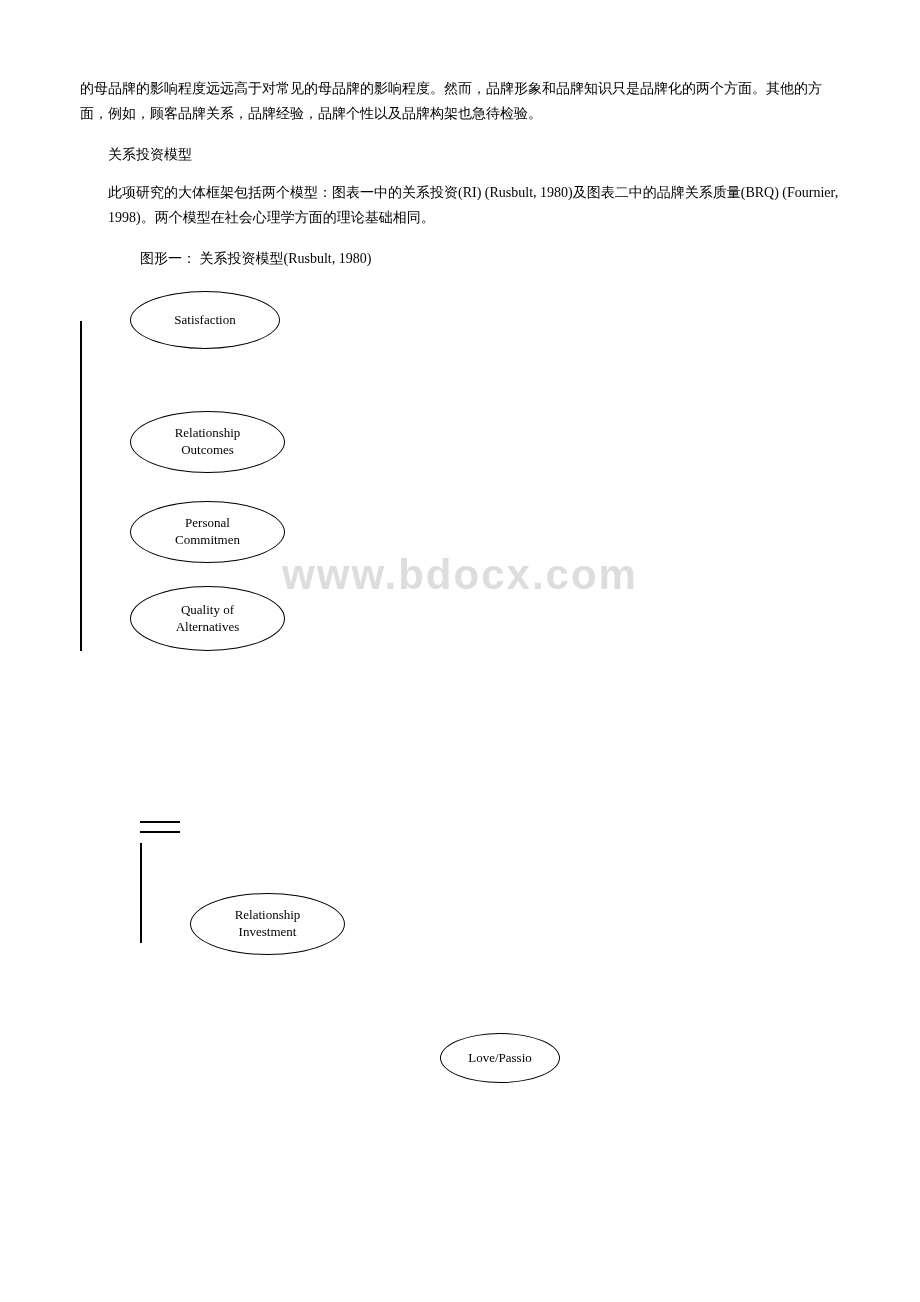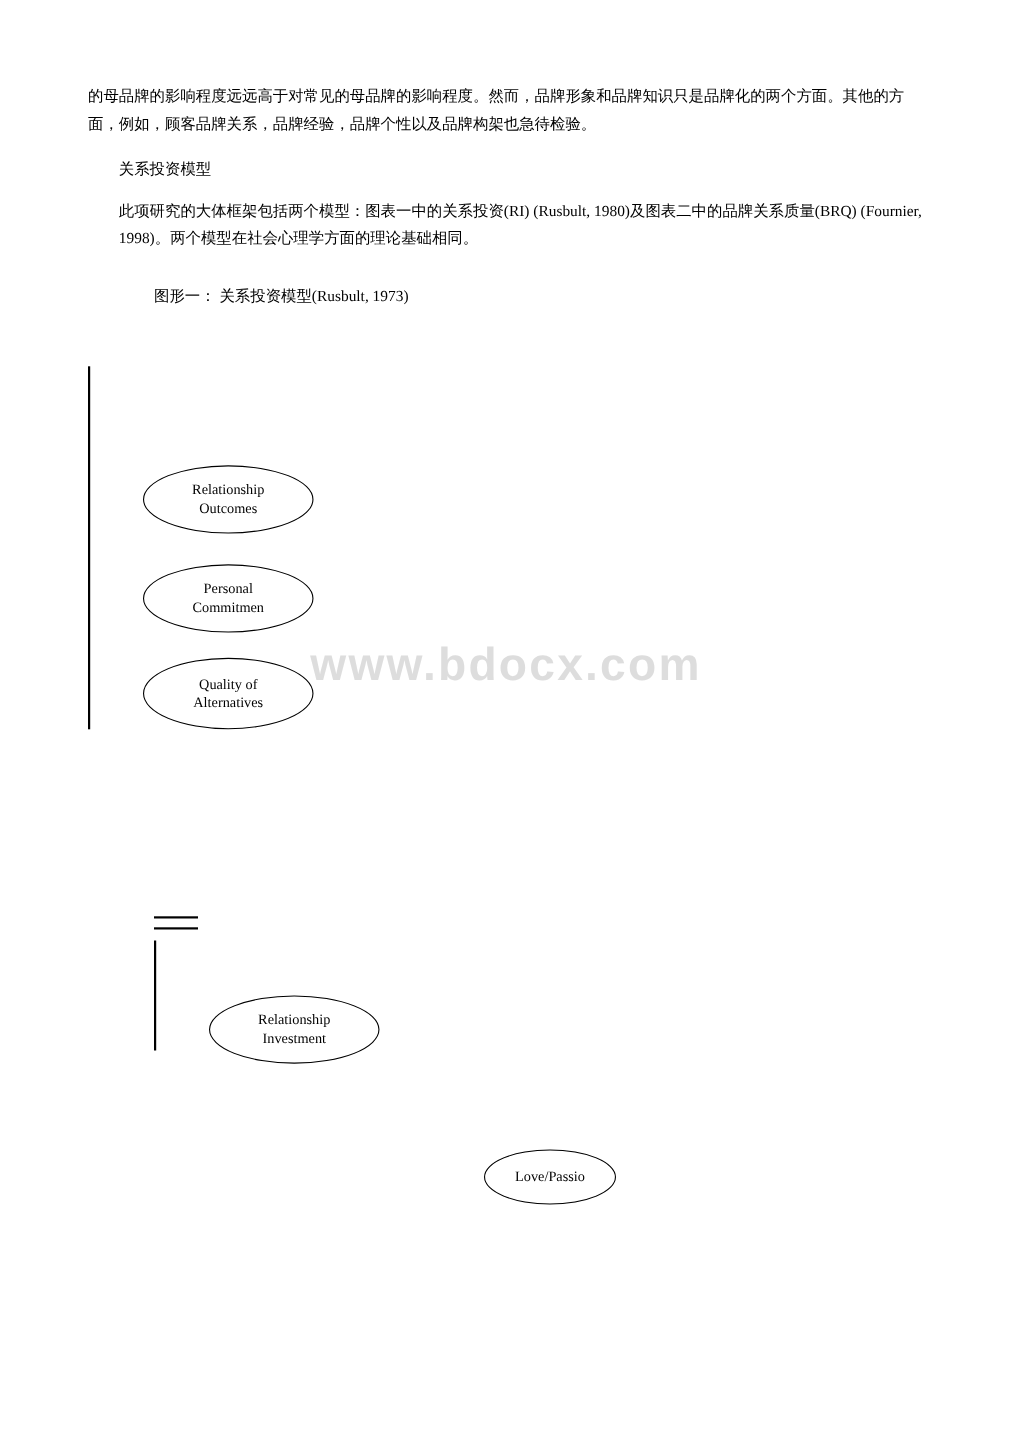--- a/index.html
+++ b/index.html
@@ -24,21 +24,21 @@
     .section-title {
       margin-left: 2em;
       margin-bottom: 12px;
       font-size: 14px;
       line-height: 1.8;
     }
 
     .section-body {
       margin-left: 2em;
       line-height: 1.8;
-      margin-bottom: 28px;
+      margin-bottom: 16px;
     }
 
     .figure-label {
       margin-left: 60px;
       margin-bottom: 20px;
       font-size: 14px;
       line-height: 1.8;
     }
 
     .diagram-area {
@@ -137,21 +137,21 @@
     .d2-rel-investment {
       position: absolute;
       top: 50px;
       left: 50px;
       width: 155px;
       height: 62px;
     }
 
     .watermark {
       position: absolute;
-      top: 580px;
+      top: 551px;
       left: 50%;
       transform: translateX(-50%);
       font-size: 42px;
       color: rgba(180,180,180,0.45);
       font-family: Arial, sans-serif;
       font-weight: bold;
       white-space: nowrap;
       pointer-events: none;
       letter-spacing: 2px;
     }
@@ -170,26 +170,29 @@
   </style>
 </head>
 <body>
 
 <p class="paragraph">的母品牌的影响程度远远高于对常见的母品牌的影响程度。然而，品牌形象和品牌知识只是品牌化的两个方面。其他的方面，例如，顾客品牌关系，品牌经验，品牌个性以及品牌构架也急待检验。</p>
 
 <p class="section-title">关系投资模型</p>
 
 <p class="section-body">此项研究的大体框架包括两个模型：图表一中的关系投资(RI) (Rusbult, 1980)及图表二中的品牌关系质量(BRQ) (Fournier, 1998)。两个模型在社会心理学方面的理论基础相同。</p>
 
-<p class="figure-label">图形一：  关系投资模型(Rusbult, 1973)</p>
+<p class="figure-label">图形一：  关系投资模型(Rusbult, 1980)</p>
 
 <div class="diagram-area diagram1">
 
   <div class="vertical-line-left"></div>
 
+  <div class="oval d1-satisfaction">
+    <span>Satisfaction</span>
+  </div>
 
   <div class="oval d1-rel-outcomes">
     <span style="white-space:pre-line;">Relationship
 Outcomes</span>
   </div>
 
   <div class="oval d1-personal-commit">
     <span style="white-space:pre-line;">Personal
 Commitmen</span>
   </div>

